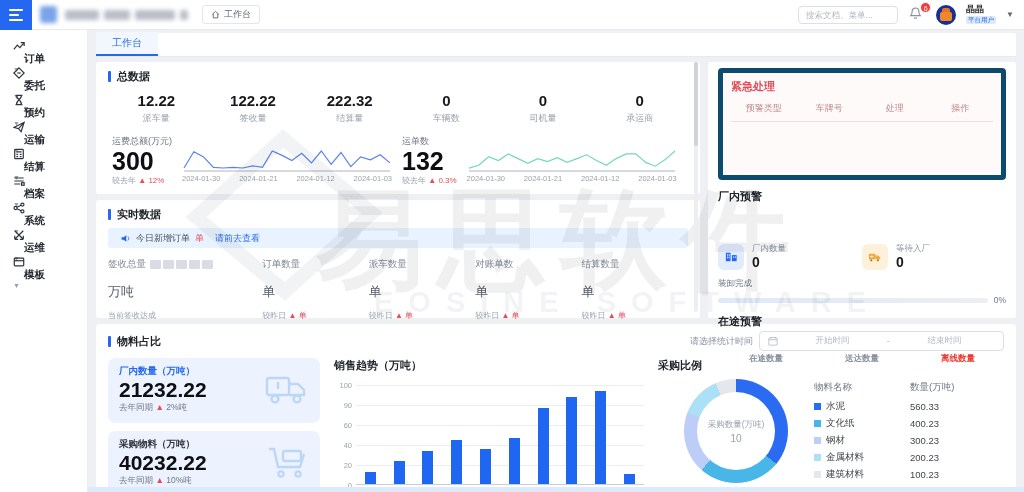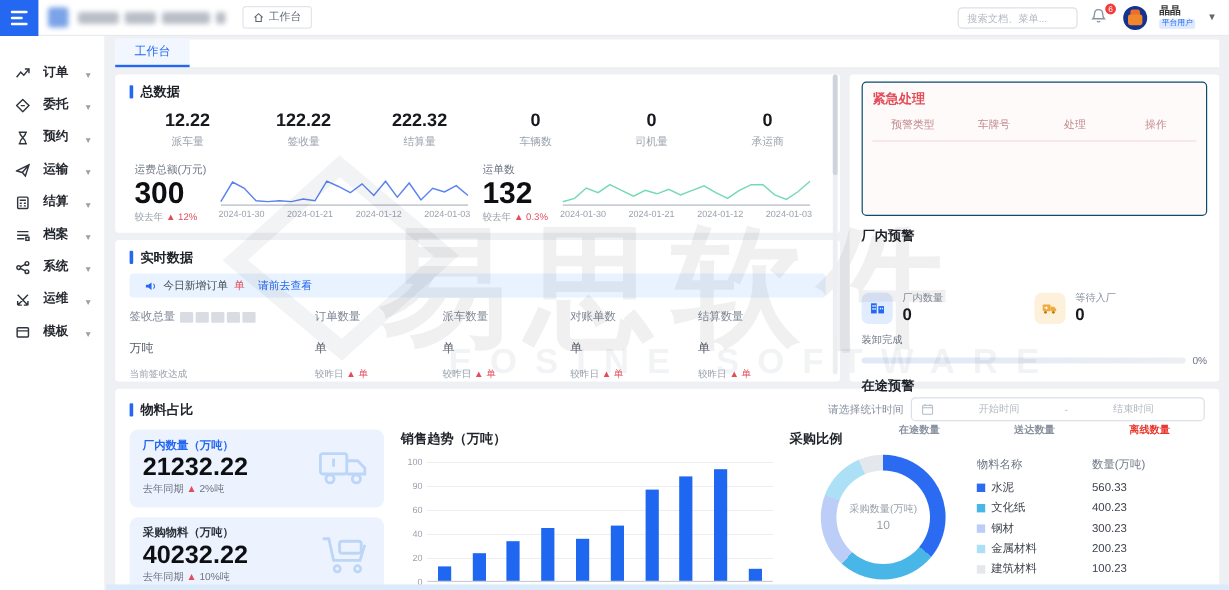--- a/index.html
+++ b/index.html
@@ -23,21 +23,21 @@
   .avatar { width:20px; height:20px; border-radius:50%; background:#16328f; position:relative; overflow:hidden; cursor:pointer; }
   .avatar i { position:absolute; left:4px; top:7px; width:12px; height:9px; background:#f2862c; border-radius:2px; }
   .avatar u { position:absolute; left:6px; top:3px; width:8px; height:5px; background:#e8702a; border-radius:2px 2px 0 0; text-decoration:none;}
   .user { display:flex; flex-direction:column; line-height:1.1; cursor:pointer; }
   .user .nm { font-size:9px; font-weight:bold; color:#333; }
   .user .tag { font-size:6.5px; color:#2468f2; background:#dce9ff; border-radius:2px; padding:0 2px; margin-top:1px; }
   .caret { font-size:8px; color:#666; cursor:pointer; }
 
   
   .sidebar { position:absolute; top:30px; left:0; width:88px; height:462px; background:#fff; border-right:1px solid #ececf0; z-index:20; padding-top:10px; }
-  .side-item { display:flex; align-items:flex-end; height:27px; padding:0 10px 0 13px; cursor:pointer; }
+  .side-item { display:flex; align-items:flex-start; height:27px; padding:0 10px 0 13px; cursor:pointer;flex-direction:column; }
   .side-item svg { width:12px; height:12px; stroke:#30353d; fill:none; stroke-width:1.4; flex:none; }
   .side-item .lb { font-size:10.5px; color:#23272e; font-weight:bold; margin-left:11px; flex:1; }
   .side-item .ch { font-size:7px; color:#9aa0aa; }
 
   
   .main { position:absolute; left:88px; top:30px; width:936px; height:462px; padding:3px 8px 0 8px; }
   .tabstrip { background:#fff; height:24px; display:flex; align-items:flex-end; border-bottom:1px solid #e8eaee; border-radius:2px 2px 0 0; }
   .tab { font-size:10px; color:#2468f2; background:#f2f7ff; padding:4px 16px 4px 16px; border-bottom:2px solid #2468f2; cursor:pointer; }
 
   .grid { display:flex; gap:8px; margin-top:5px; }
@@ -69,26 +69,26 @@
   #realtime { height:118px; }
   .notice { margin-top:6px; background:#e9f3ff; border-radius:3px; height:20px; display:flex; align-items:center; gap:5px; padding:0 12px; font-size:9px; color:#454c57; }
   .notice .red { color:#e34d59; }
   .notice .lnk { color:#2468f2; cursor:pointer; margin-left:6px; }
   .rt-cols { display:flex; margin-top:10px; }
   .rt-col { flex:1; }
   .rt-col:first-child { flex:1.45; }
   .rt-col .lb { font-size:9.5px; color:#7d8694; display:flex; align-items:center; gap:4px; }
   .redact { display:inline-flex; gap:2px; }
   .redact i { width:11px; height:9px; background:#d9dde3; border-radius:1px; display:block; }
-  .rt-col .un { font-size:10px; color:#555b66; margin-top:12px; }
+  .rt-col .un { font-size:13px; color:#555b66; margin-top:12px; }
   .rt-col .ft { font-size:8px; color:#9aa2ad; margin-top:9px; }
   .rt-col .ft .red { color:#e34d59; }
 
   
-  .urgent { background:#fffafa; border:1px solid #0c4a6e; border-radius:4px; padding:6px 8px; height:112px; }
+  .urgent { background:#fffafa; border:5px solid #0c4a6e; border-radius:4px; padding:6px 8px; height:112px; }
   .urgent .ut { font-size:11px; font-weight:bold; color:#e34d59; }
   .u-headers { display:flex; margin-top:8px; padding-bottom:6px; border-bottom:1px solid #f6dcdc; }
   .u-headers span { flex:1; text-align:center; font-size:9px; color:#c08a8d; }
   .sec-title { font-size:11px; font-weight:bold; color:#1f2329; margin-top:9px; }
   .fac-row { display:flex; margin-top:7px; }
   .fac-item { flex:1; display:flex; align-items:center; gap:8px;margin-top:32px; }
   .fac-ic { width:26px; height:26px; border-radius:6px; display:flex; align-items:center; justify-content:center; }
   .fac-ic.blue { background:#e2ecff; }
   .fac-ic.orange { background:#fdf1dc; }
   .fac-item .fl { font-size:8.5px; color:#8a92a0; }

